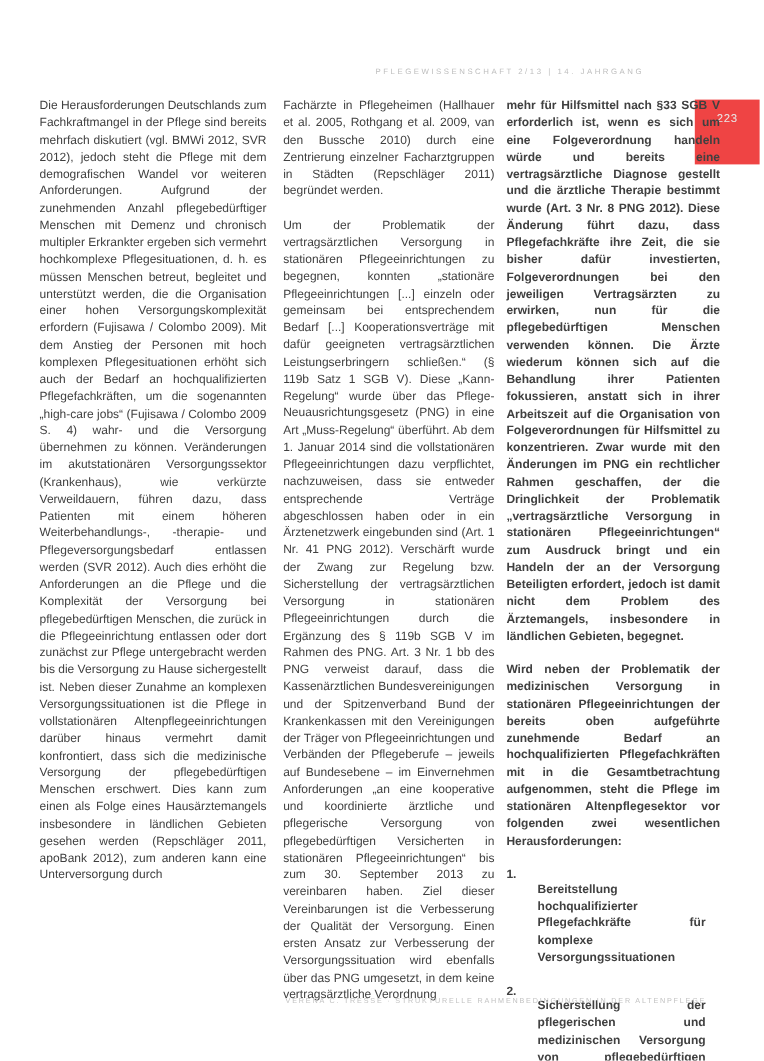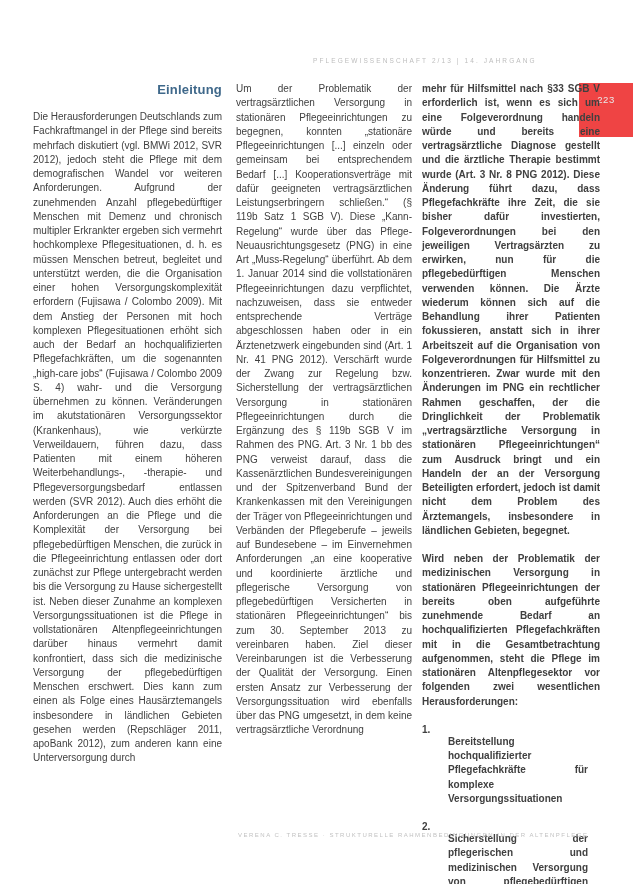--- a/index.html
+++ b/index.html
@@ -105,25 +105,25 @@
 
   <div class="journal-header">Pflegewissenschaft 2/13 | 14. Jahrgang</div>
 
   <div class="page-tab">
     <span class="page-num">223</span>
   </div>
 
   <div class="columns">
 
     <div class="col col-1">
-      <h2 class="section-heading">Einleitung</h2>
       <p>Die Herausforderungen Deutschlands zum Fachkraftmangel in der Pflege sind bereits mehrfach diskutiert (vgl. BMWi 2012, SVR 2012), jedoch steht die Pflege mit dem demografischen Wandel vor weiteren Anforderungen. Aufgrund der zunehmenden Anzahl pflegebedürftiger Menschen mit Demenz und chronisch multipler Erkrankter ergeben sich vermehrt hochkomplexe Pflegesituationen, d. h. es müssen Menschen betreut, begleitet und unterstützt werden, die die Organisation einer hohen Versorgungskomplexität erfordern (Fujisawa / Colombo 2009). Mit dem Anstieg der Personen mit hoch komplexen Pflegesituationen erhöht sich auch der Bedarf an hochqualifizierten Pflegefachkräften, um die sogenannten „high-care jobs“ (Fujisawa / Colombo 2009 S. 4) wahr- und die Versorgung übernehmen zu können. Veränderungen im akutstationären Versorgungssektor (Krankenhaus), wie verkürzte Verweildauern, führen dazu, dass Patienten mit einem höheren Weiterbehandlungs-, -therapie- und Pflegeversorgungsbedarf entlassen werden (SVR 2012). Auch dies erhöht die Anforderungen an die Pflege und die Komplexität der Versorgung bei pflegebedürftigen Menschen, die zurück in die Pflegeeinrichtung entlassen oder dort zunächst zur Pflege untergebracht werden bis die Versorgung zu Hause sichergestellt ist. Neben dieser Zunahme an komplexen Versorgungssituationen ist die Pflege in vollstationären Altenpflegeeinrichtungen darüber hinaus vermehrt damit konfrontiert, dass sich die medizinische Versorgung der pflegebedürftigen Menschen erschwert. Dies kann zum einen als Folge eines Hausärztemangels insbesondere in ländlichen Gebieten gesehen werden (Repschläger 2011, apoBank 2012), zum anderen kann eine Unterversorgung durch</p>
     </div>
 
     <div class="col col-2">
+      <p>Fachärzte in Pflegeheimen (Hallhauer et al. 2005, Rothgang et al. 2009, van den Bussche 2010) durch eine Zentrierung einzelner Facharztgruppen in Städten (Repschläger 2011) begründet werden.</p>
       <p>Um der Problematik der vertragsärztlichen Versorgung in stationären Pflegeeinrichtungen zu begegnen, konnten „stationäre Pflegeeinrichtungen [...] einzeln oder gemeinsam bei entsprechendem Bedarf [...] Kooperationsverträge mit dafür geeigneten vertragsärztlichen Leistungserbringern schließen.“ (§ 119b Satz 1 SGB V). Diese „Kann-Regelung“ wurde über das Pflege-Neuausrichtungsgesetz (PNG) in eine Art „Muss-Regelung“ überführt. Ab dem 1. Januar 2014 sind die vollstationären Pflegeeinrichtungen dazu verpflichtet, nachzuweisen, dass sie entweder entsprechende Verträge abgeschlossen haben oder in ein Ärztenetzwerk eingebunden sind (Art. 1 Nr. 41 PNG 2012). Verschärft wurde der Zwang zur Regelung bzw. Sicherstellung der vertragsärztlichen Versorgung in stationären Pflegeeinrichtungen durch die Ergänzung des § 119b SGB V im Rahmen des PNG. Art. 3 Nr. 1 bb des PNG verweist darauf, dass die Kassenärztlichen Bundesvereinigungen und der Spitzenverband Bund der Krankenkassen mit den Vereinigungen der Träger von Pflegeeinrichtungen und Verbänden der Pflegeberufe – jeweils auf Bundesebene – im Einvernehmen Anforderungen „an eine kooperative und koordinierte ärztliche und pflegerische Versorgung von pflegebedürftigen Versicherten in stationären Pflegeeinrichtungen“ bis zum 30. September 2013 zu vereinbaren haben. Ziel dieser Vereinbarungen ist die Verbesserung der Qualität der Versorgung. Einen ersten Ansatz zur Verbesserung der Versorgungssituation wird ebenfalls über das PNG umgesetzt, in dem keine vertragsärztliche Verordnung</p>
     </div>
 
     <div class="col col-3">
       <p>mehr für Hilfsmittel nach §33 SGB V erforderlich ist, wenn es sich um eine Folgeverordnung handeln würde und bereits eine vertragsärztliche Diagnose gestellt und die ärztliche Therapie bestimmt wurde (Art. 3 Nr. 8 PNG 2012). Diese Änderung führt dazu, dass Pflegefachkräfte ihre Zeit, die sie bisher dafür investierten, Folgeverordnungen bei den jeweiligen Vertragsärzten zu erwirken, nun für die pflegebedürftigen Menschen verwenden können. Die Ärzte wiederum können sich auf die Behandlung ihrer Patienten fokussieren, anstatt sich in ihrer Arbeitszeit auf die Organisation von Folgeverordnungen für Hilfsmittel zu konzentrieren. Zwar wurde mit den Änderungen im PNG ein rechtlicher Rahmen geschaffen, der die Dringlichkeit der Problematik „vertragsärztliche Versorgung in stationären Pflegeeinrichtungen“ zum Ausdruck bringt und ein Handeln der an der Versorgung Beteiligten erfordert, jedoch ist damit nicht dem Problem des Ärztemangels, insbesondere in ländlichen Gebieten, begegnet.</p>
       <p>Wird neben der Problematik der medizinischen Versorgung in stationären Pflegeeinrichtungen der bereits oben aufgeführte zunehmende Bedarf an hochqualifizierten Pflegefachkräften mit in die Gesamtbetrachtung aufgenommen, steht die Pflege im stationären Altenpflegesektor vor folgenden zwei wesentlichen Herausforderungen:</p>
 
       <div class="list-item">
         <span class="num">1.</span>
         <p class="text">Bereitstellung hochqualifizierter Pflegefachkräfte für komplexe Versorgungssituationen</p>

